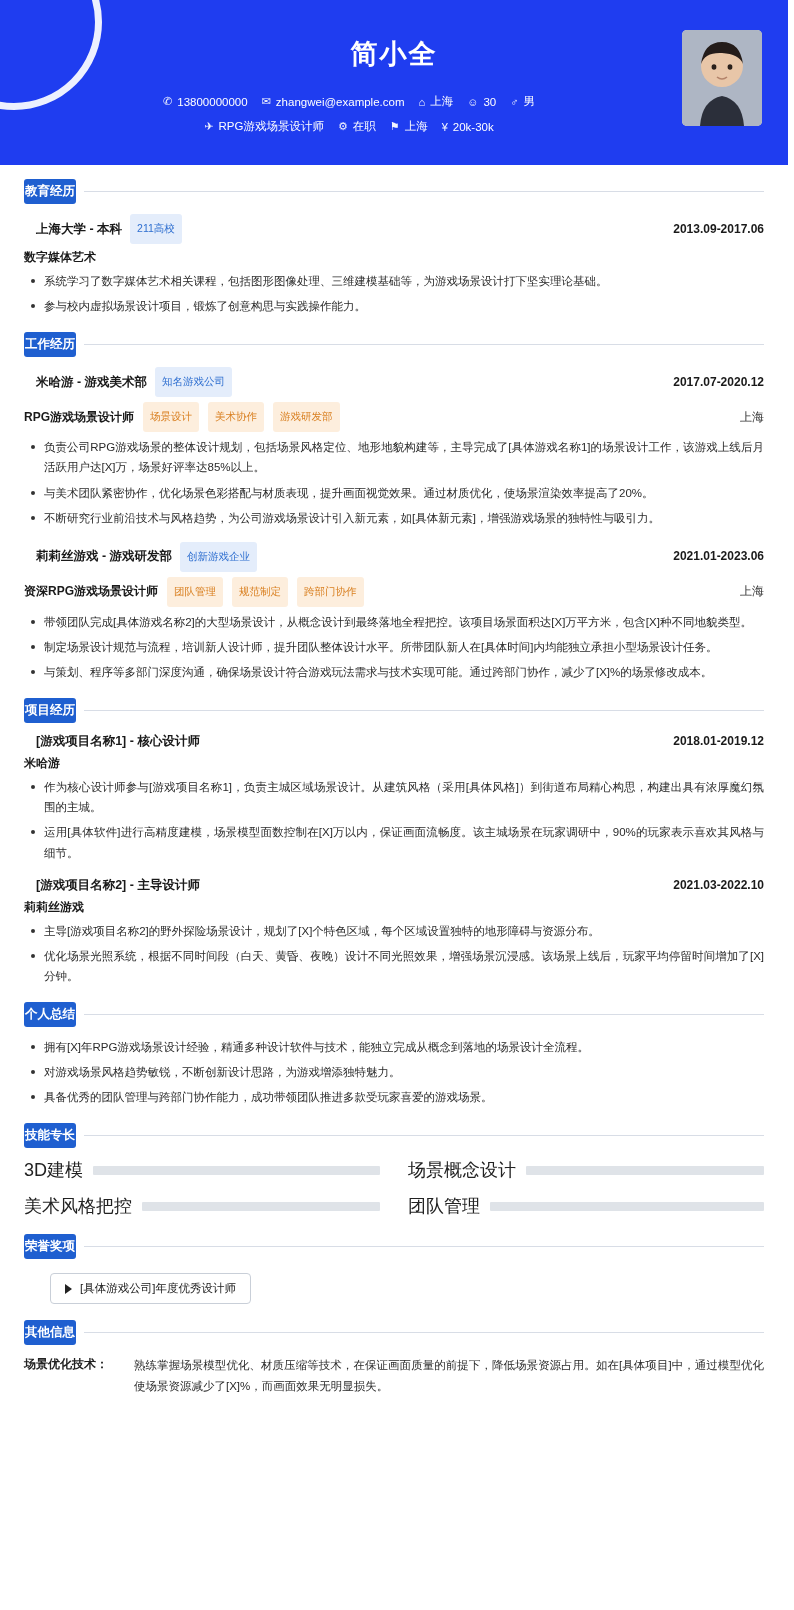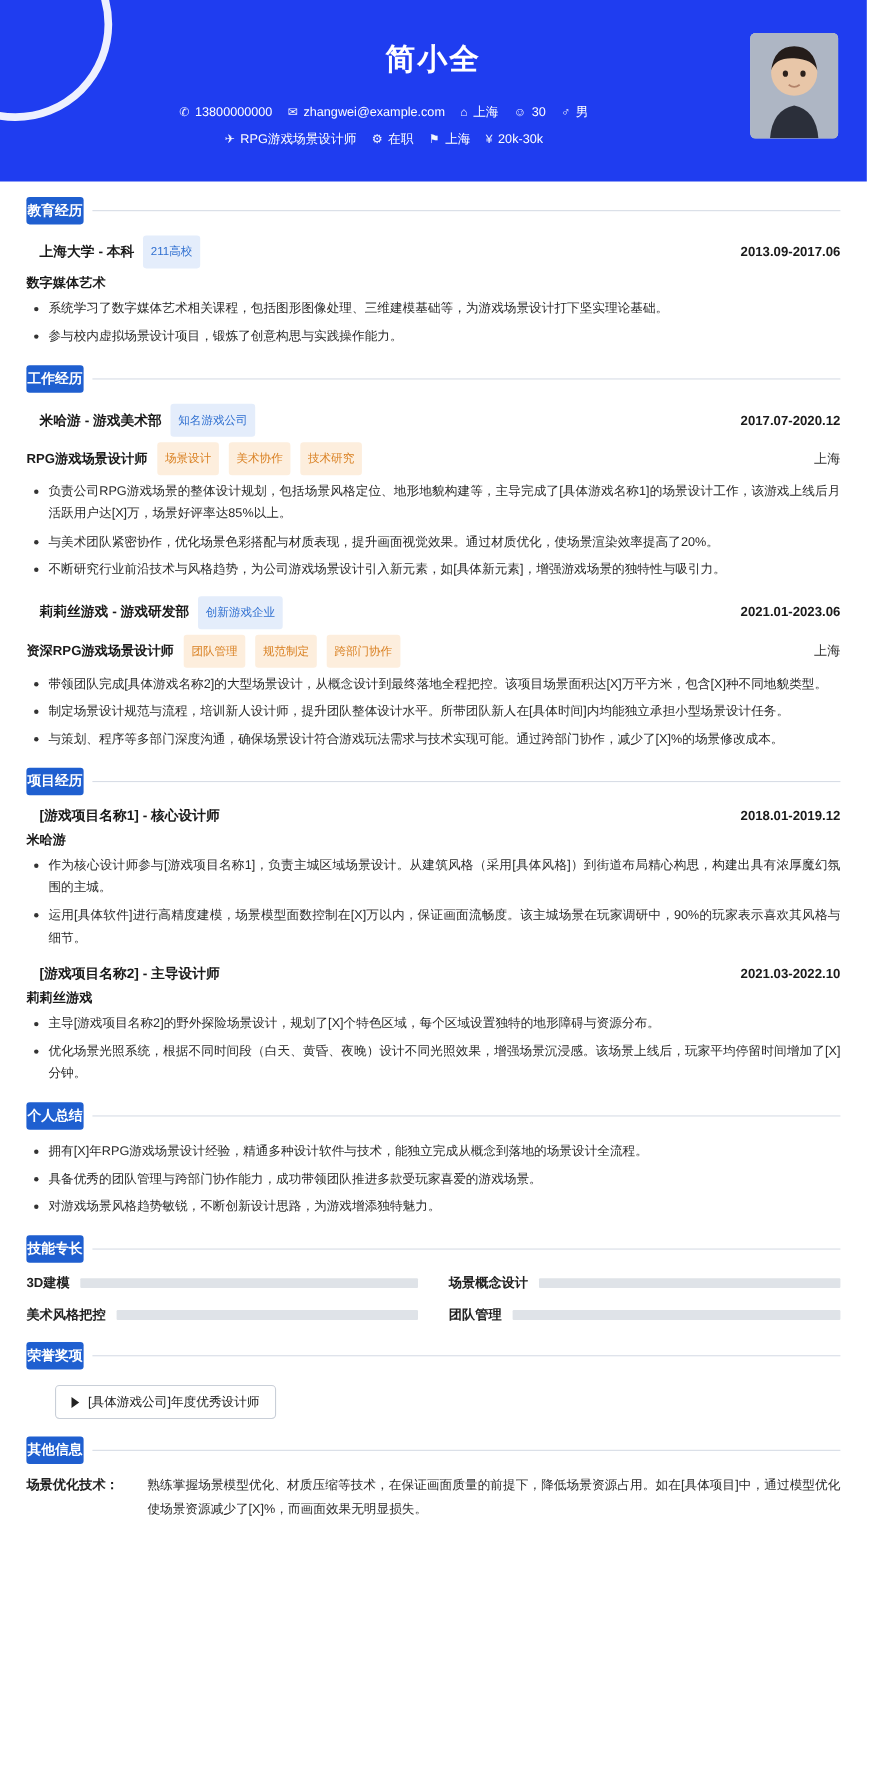--- a/index.html
+++ b/index.html
@@ -148,21 +148,21 @@
   }
 
   
   .skills-grid {
     display: grid;
     grid-template-columns: 1fr 1fr;
     gap: 12px 28px;
     margin-top: 4px;
   }
   .skill { display: flex; align-items: center; gap: 10px; }
-  .skill-name { font-size: 12px; font-weight: bold; white-space: nowrap; }
+  .skill-name { font-size: 18px; font-weight: normal; white-space: nowrap; }
   .skill-bar {
     flex: 1;
     height: 9px;
     background: #dfe3e8;
     border-radius: 1px;
     overflow: hidden;
   }
   .skill-fill { height: 100%; background: #1f6fd8; }
 
   
@@ -290,21 +290,21 @@
             <span class="org">米哈游 - 游戏美术部</span>
             <span class="tag">知名游戏公司</span>
           </div>
           <div class="date">2017.07-2020.12</div>
         </div>
         <div class="role-row">
           <div class="role-left">
             <span class="role">RPG游戏场景设计师</span>
             <span class="tag orange">场景设计</span>
             <span class="tag orange">美术协作</span>
-            <span class="tag orange">技术研究</span>
+            <span class="tag orange">游戏研发部</span>
           </div>
           <div class="loc">上海</div>
         </div>
         <ul class="bullets">
           <li>负责公司RPG游戏场景的整体设计规划，包括场景风格定位、地形地貌构建等，主导完成了[具体游戏名称1]的场景设计工作，该游戏上线后月活跃用户达[X]万，场景好评率达85%以上。</li>
           <li>与美术团队紧密协作，优化场景色彩搭配与材质表现，提升画面视觉效果。通过材质优化，使场景渲染效率提高了20%。</li>
           <li>不断研究行业前沿技术与风格趋势，为公司游戏场景设计引入新元素，如[具体新元素]，增强游戏场景的独特性与吸引力。</li>
         </ul>
       </div>
 
@@ -368,22 +368,22 @@
       </div>
     </div>
 
     <div class="section">
       <div class="sec-head">
         <div class="sec-title">个人总结</div>
         <div class="sec-rule"></div>
       </div>
       <ul class="bullets">
         <li>拥有[X]年RPG游戏场景设计经验，精通多种设计软件与技术，能独立完成从概念到落地的场景设计全流程。</li>
+        <li>对游戏场景风格趋势敏锐，不断创新设计思路，为游戏增添独特魅力。</li>
         <li>具备优秀的团队管理与跨部门协作能力，成功带领团队推进多款受玩家喜爱的游戏场景。</li>
-        <li>对游戏场景风格趋势敏锐，不断创新设计思路，为游戏增添独特魅力。</li>
       </ul>
     </div>
 
     <div class="section">
       <div class="sec-head">
         <div class="sec-title">技能专长</div>
         <div class="sec-rule"></div>
       </div>
       <div class="skills-grid">
         <div class="skill">

